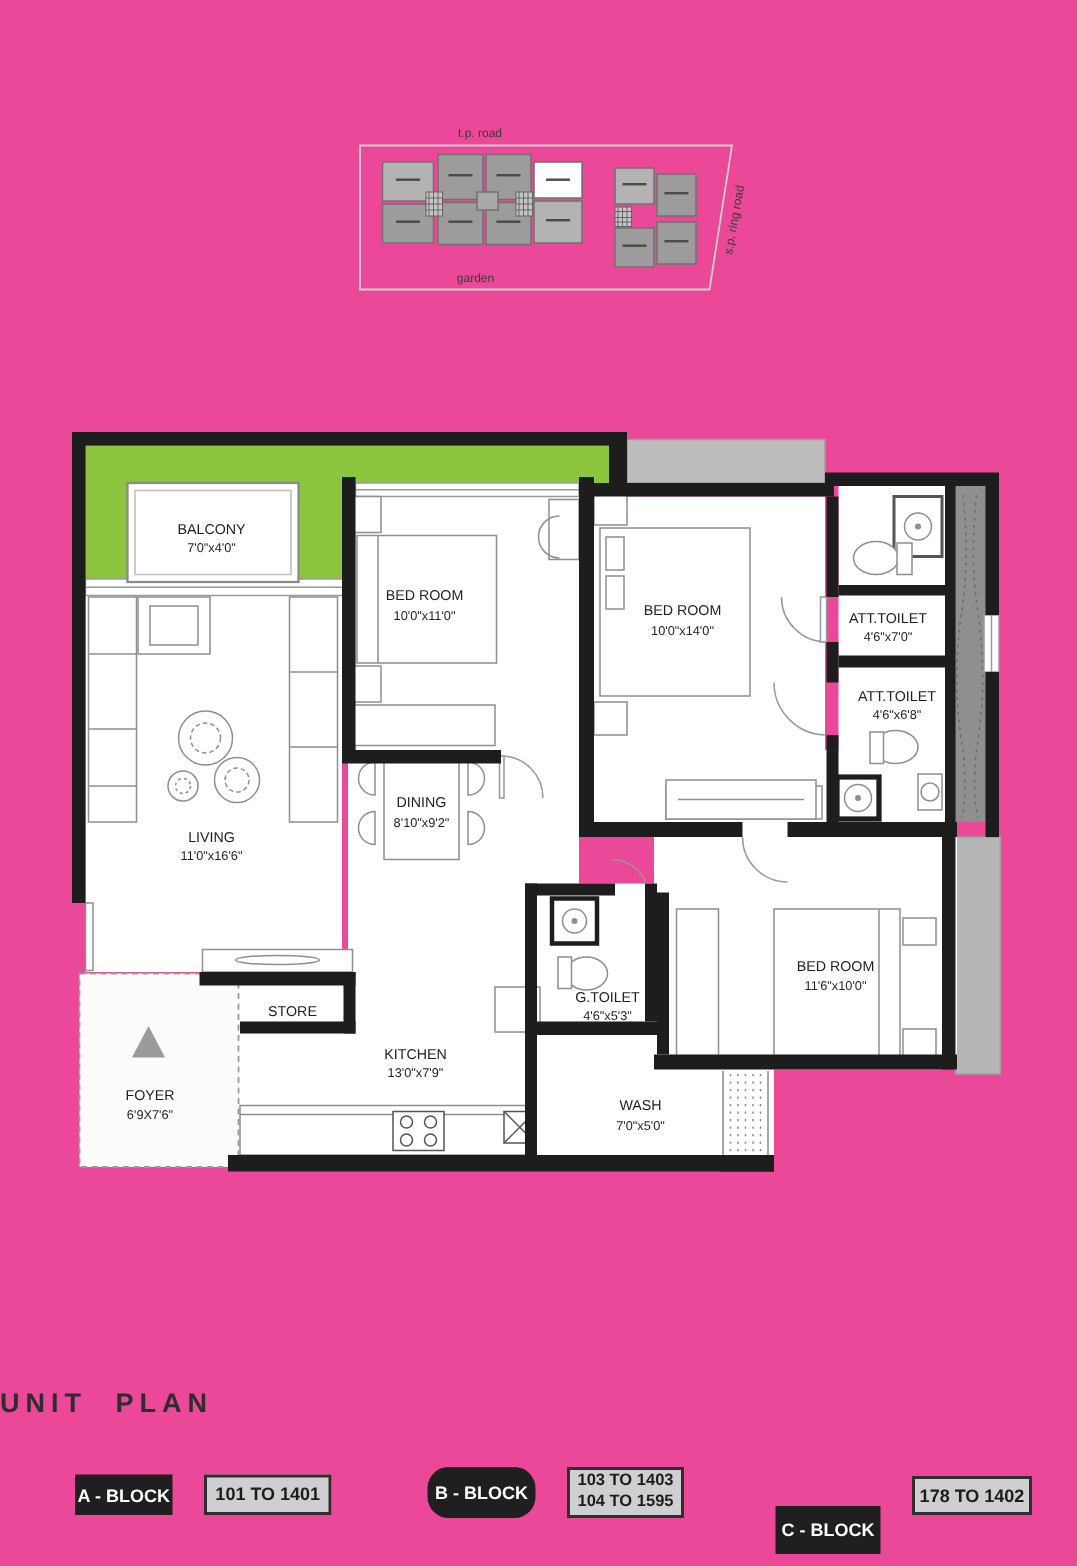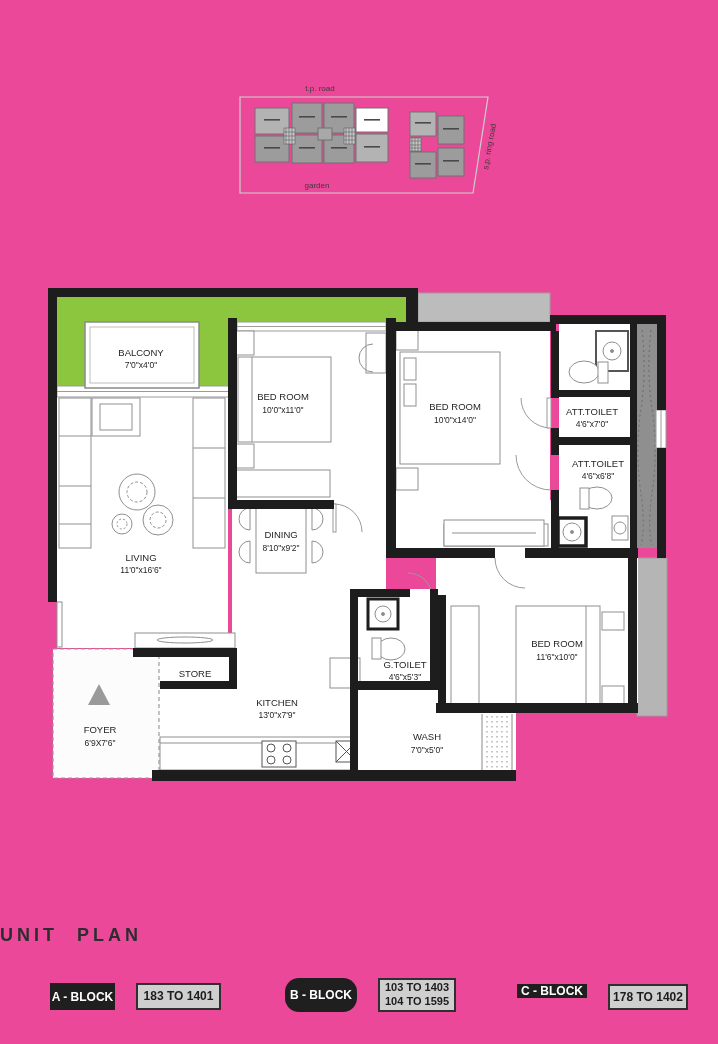--- a/index.html
+++ b/index.html
@@ -340,32 +340,32 @@
       <text class="room-dims" x="100" y="746">6'9X7'6"</text>
     </g>
   </g>
 </svg>
 
 <div class="title">UNIT PLAN</div>
 
 <div class="legend-item" style="left:50px;top:983px;">
   <div class="legend-block" style="width:65px;height:27px;">A - BLOCK</div>
   <div class="legend-units" style="width:81px;height:23px;">
-    <span>183 TO 1401</span>
+    <span>101 TO 1401</span>
   </div>
 </div>
 
 <div class="legend-item" style="left:285px;top:978px;">
   <div class="legend-block" style="width:72px;height:34px;border-radius:14px;">B - BLOCK</div>
   <div class="legend-units" style="width:74px;height:30px;font-size:11px;">
     <span>103 TO 1403</span>
     <span>104 TO 1595</span>
   </div>
 </div>
 
 <div class="legend-item" style="left:517px;top:984px;">
-  <div class="legend-block" style="width:70px;height:14px;">C - BLOCK</div>
+  <div class="legend-block" style="width:70px;height:32px;margin-top:20px;">C - BLOCK</div>
   <div class="legend-units" style="width:76px;height:22px;">
     <span>178 TO 1402</span>
   </div>
 </div>
 
 </div>
 
 </body></html>

